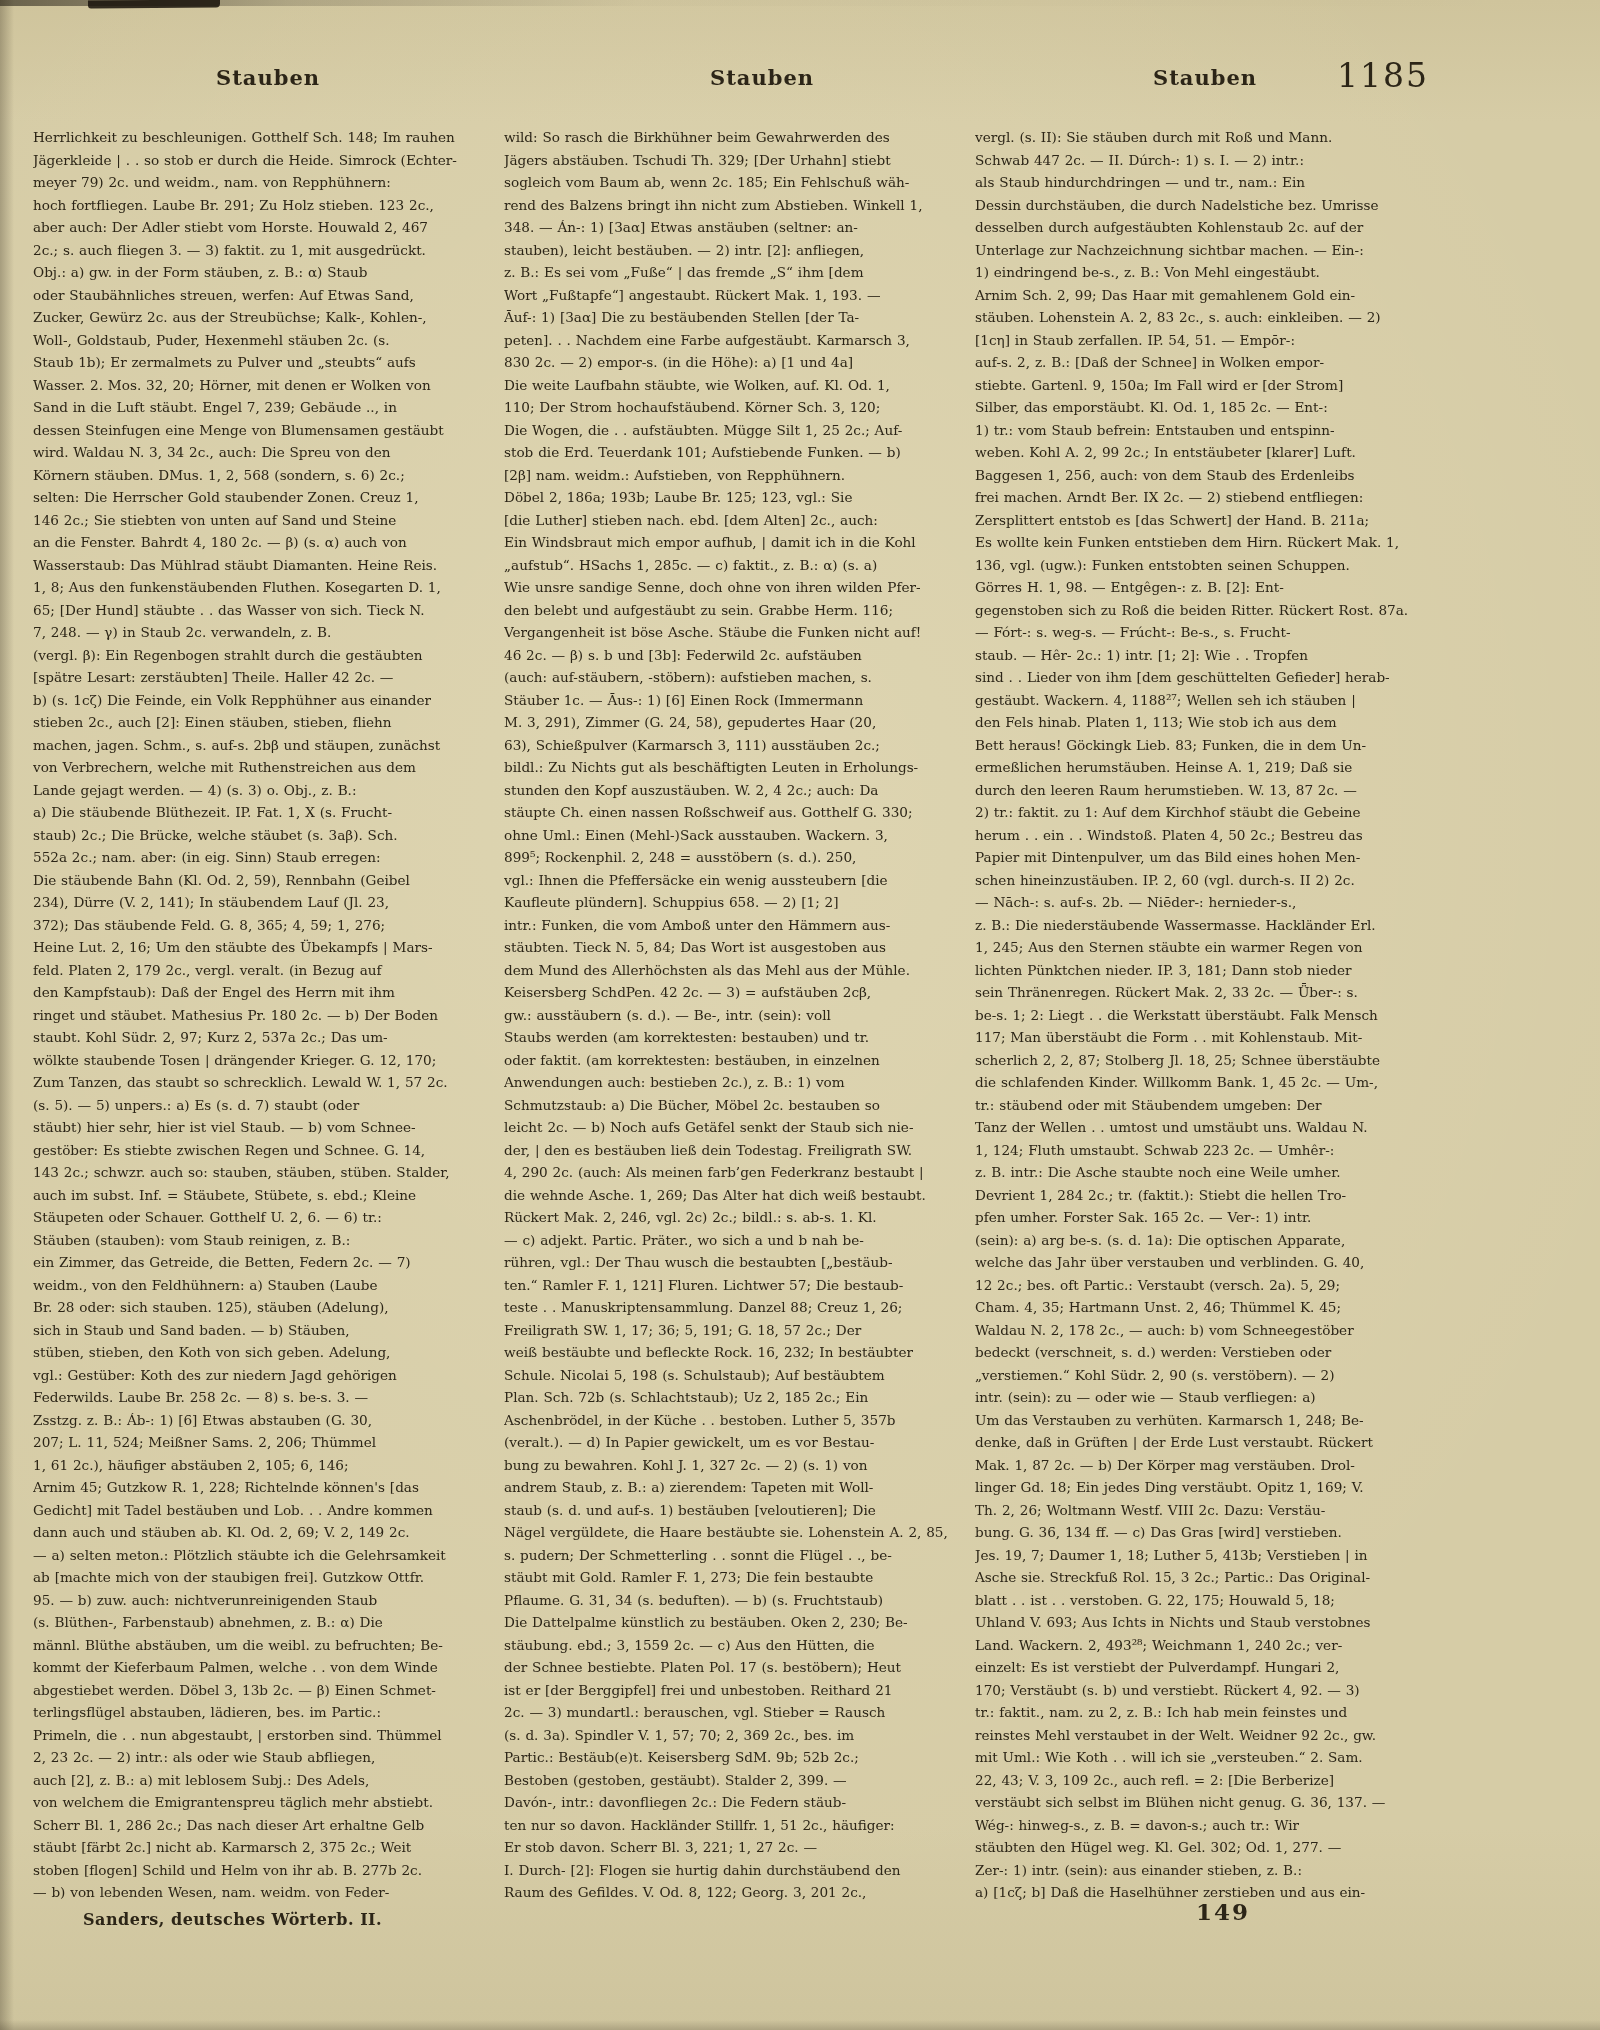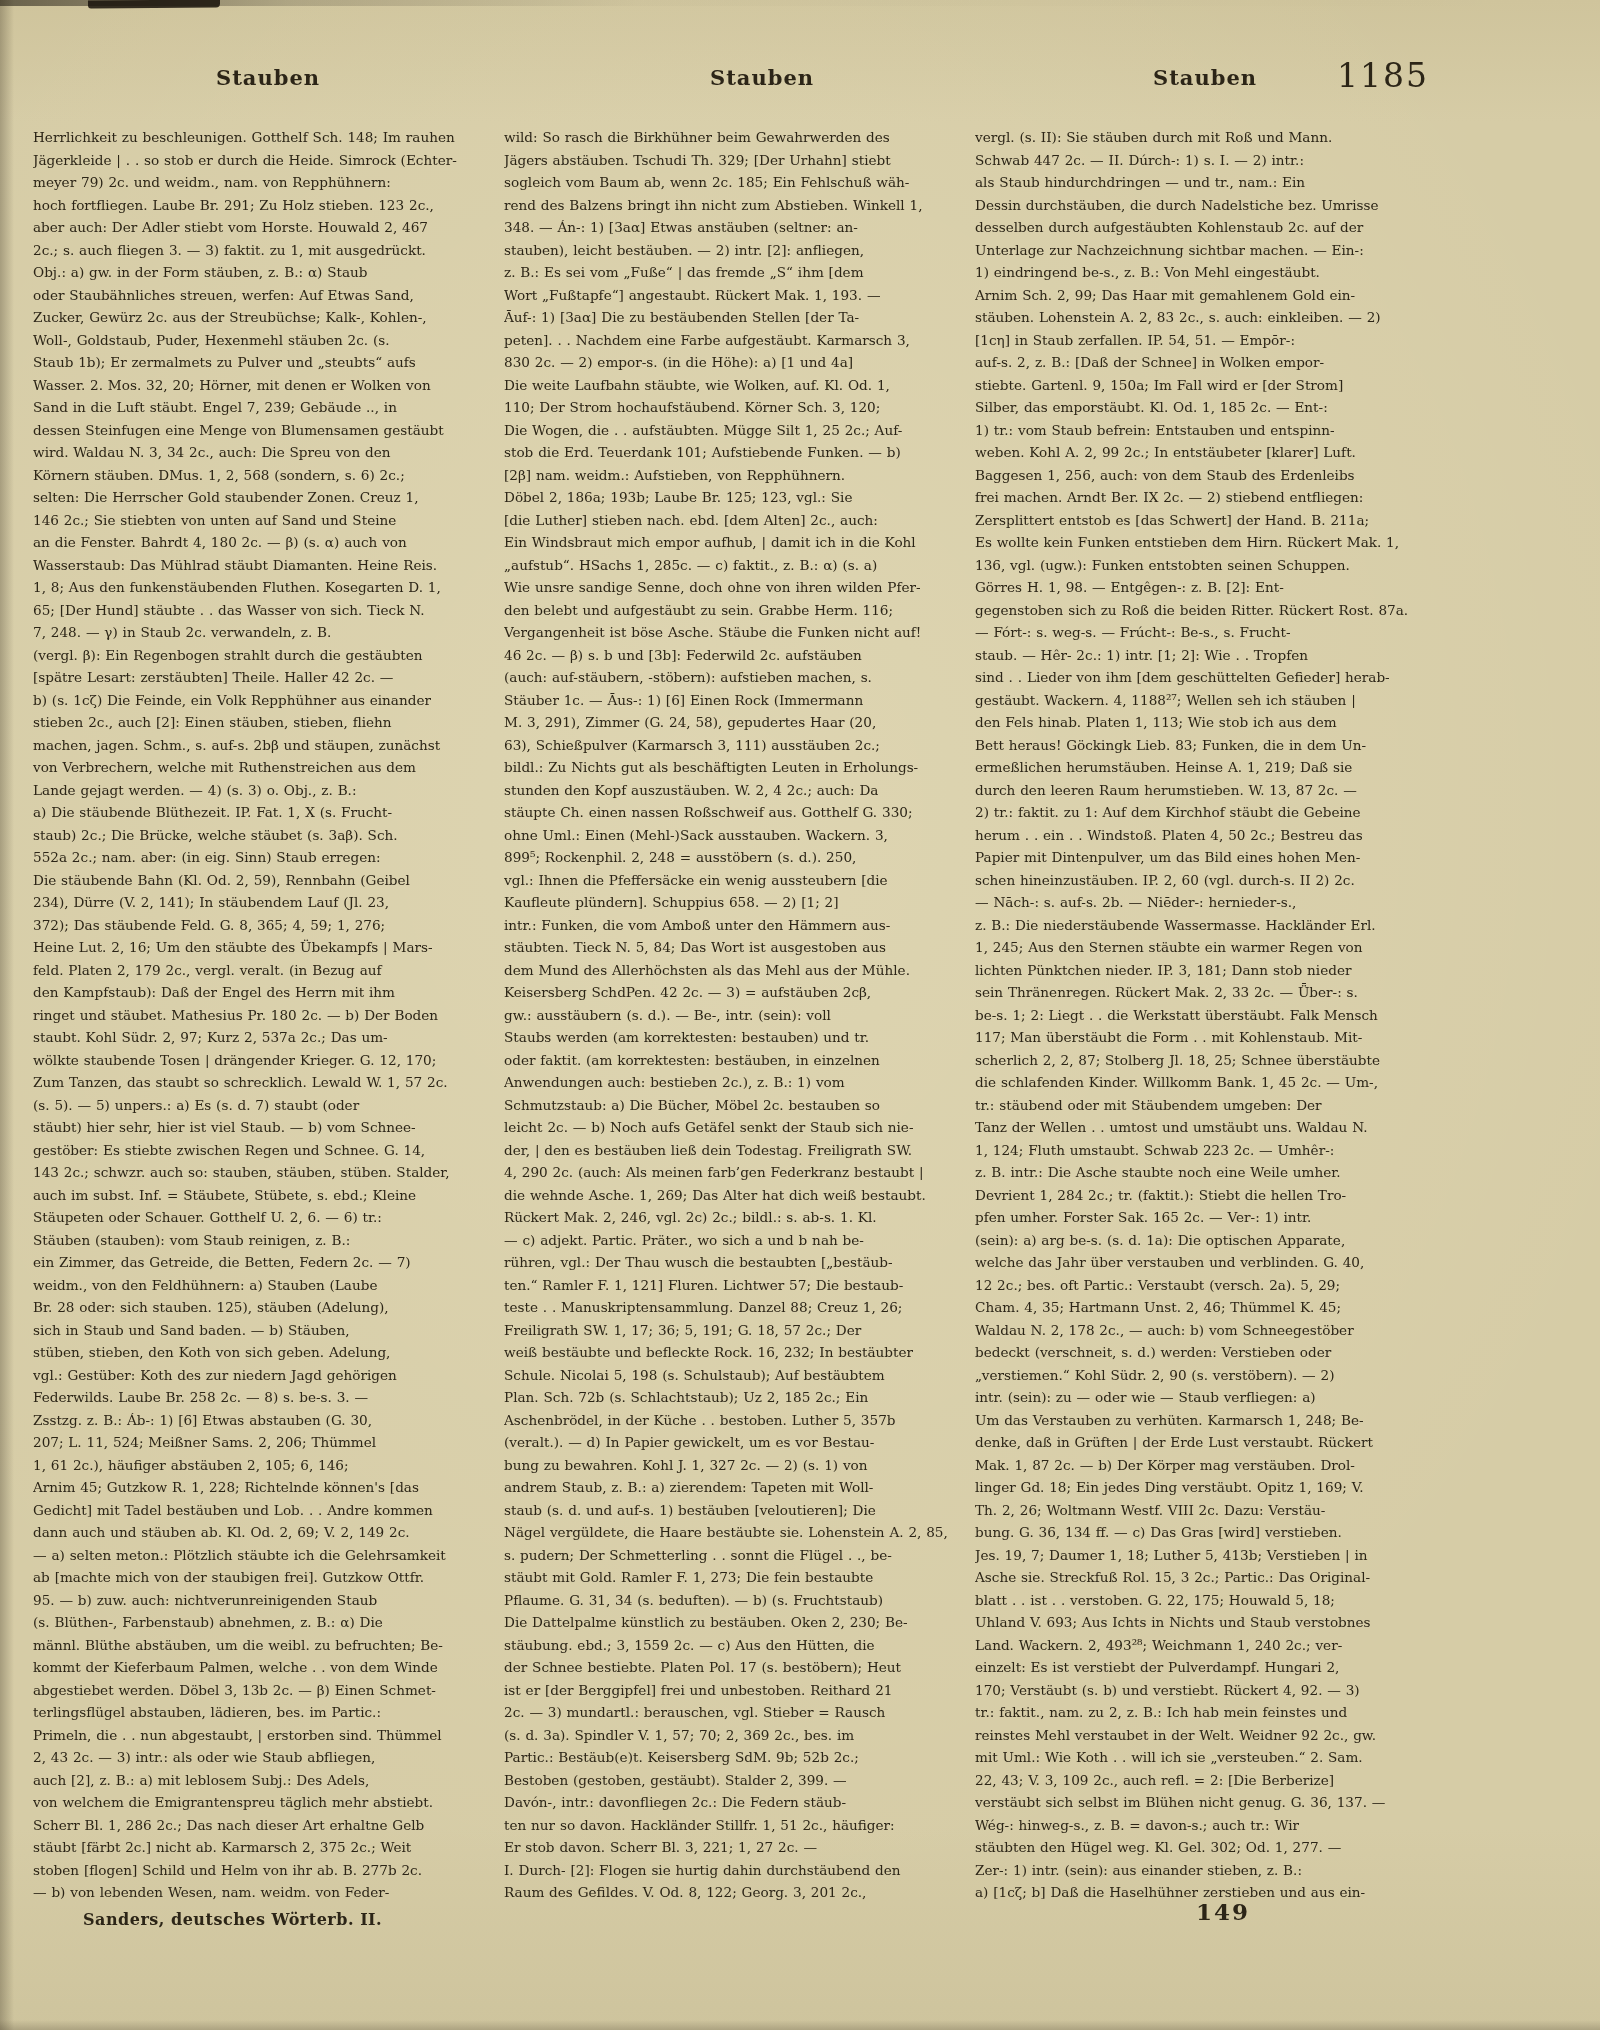--- a/index.html
+++ b/index.html
@@ -146,21 +146,21 @@
         <div class="tl">dann auch und stäuben ab. Kl. Od. 2, 69; V. 2, 149 2c.</div>
         <div class="tl">— a) selten meton.: Plötzlich stäubte ich die Gelehrsamkeit</div>
         <div class="tl">ab [machte mich von der staubigen frei]. Gutzkow Ottfr.</div>
         <div class="tl">95. — b) zuw. auch: nichtverunreinigenden Staub</div>
         <div class="tl">(s. Blüthen-, Farbenstaub) abnehmen, z. B.: α) Die</div>
         <div class="tl">männl. Blüthe abstäuben, um die weibl. zu befruchten; Be-</div>
         <div class="tl">kommt der Kieferbaum Palmen, welche . . von dem Winde</div>
         <div class="tl">abgestiebet werden. Döbel 3, 13b 2c. — β) Einen Schmet-</div>
         <div class="tl">terlingsflügel abstauben, lädieren, bes. im Partic.:</div>
         <div class="tl">Primeln, die . . nun abgestaubt, | erstorben sind. Thümmel</div>
-        <div class="tl">2, 43 2c. — 3) intr.: als oder wie Staub abfliegen,</div>
+        <div class="tl">2, 23 2c. — 2) intr.: als oder wie Staub abfliegen,</div>
         <div class="tl">auch [2], z. B.: a) mit leblosem Subj.: Des Adels,</div>
         <div class="tl">von welchem die Emigrantenspreu täglich mehr abstiebt.</div>
         <div class="tl">Scherr Bl. 1, 286 2c.; Das nach dieser Art erhaltne Gelb</div>
         <div class="tl">stäubt [färbt 2c.] nicht ab. Karmarsch 2, 375 2c.; Weit</div>
         <div class="tl">stoben [flogen] Schild und Helm von ihr ab. B. 277b 2c.</div>
         <div class="tl">— b) von lebenden Wesen, nam. weidm. von Feder-</div>
       </section>
     <section class="column">
         <div class="tl">wild: So rasch die Birkhühner beim Gewahrwerden des</div>
         <div class="tl">Jägers abstäuben. Tschudi Th. 329; [Der Urhahn] stiebt</div>

